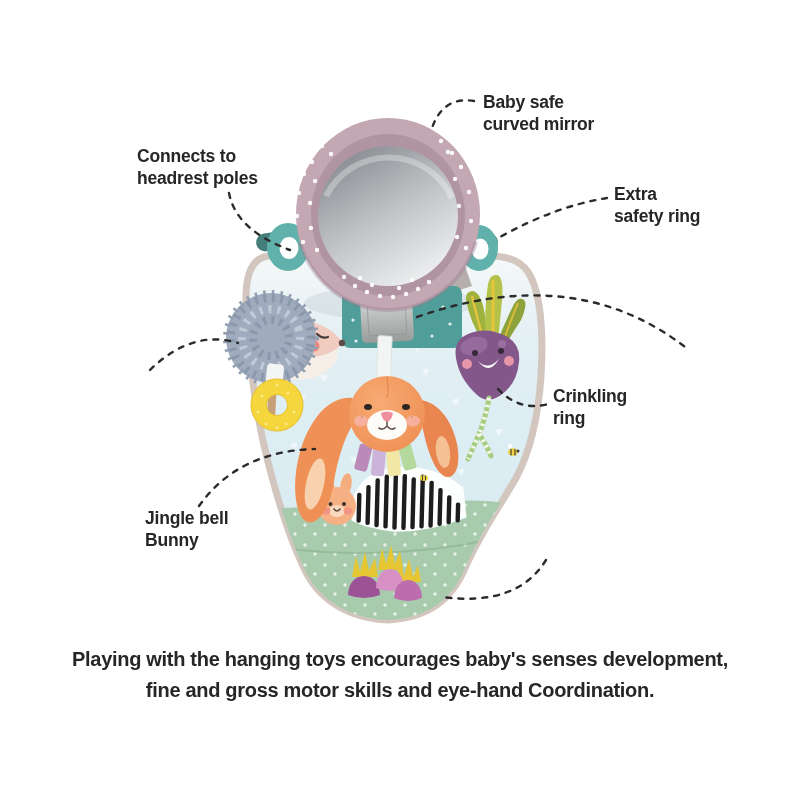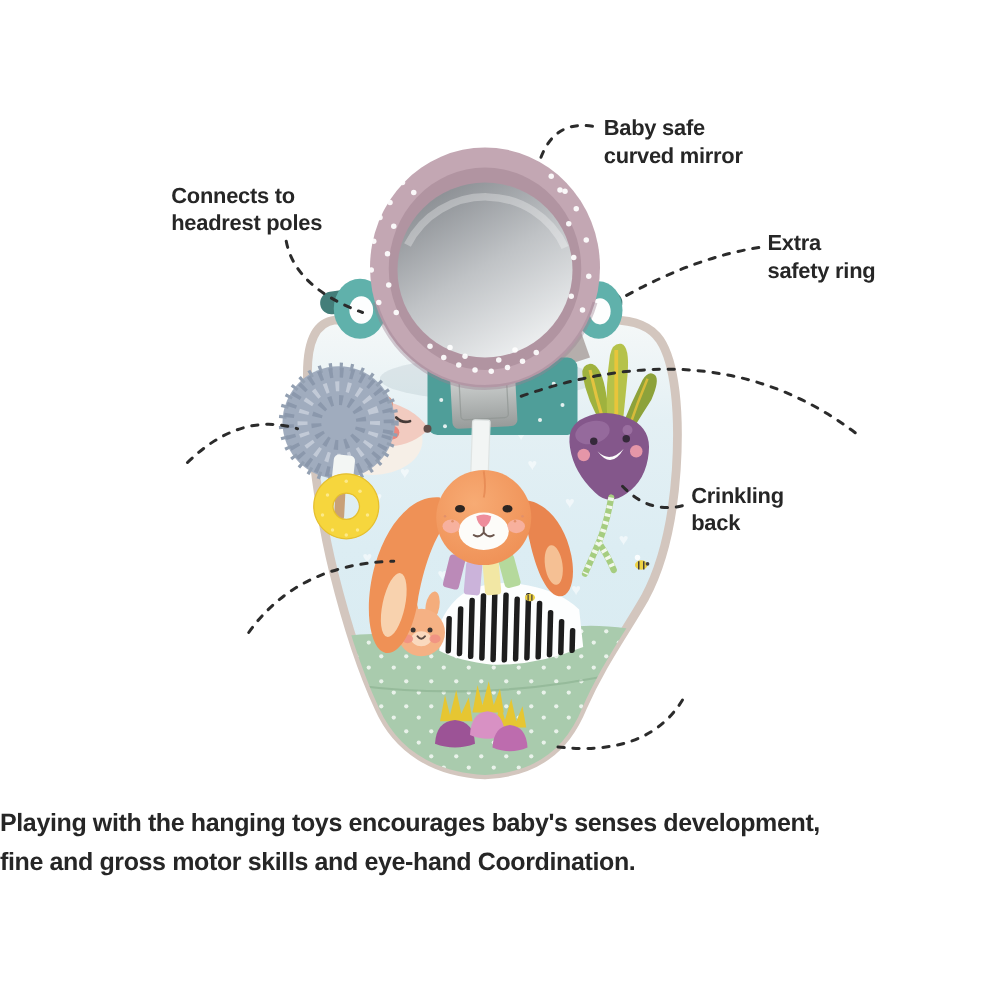--- a/index.html
+++ b/index.html
@@ -1,21 +1,21 @@
 <!DOCTYPE html>
 <html style="--ink: #262626; --leader: #2b2b2b; --mirror-frame: #c3a7b3; --mirror-bevel: #b194a1; --teal: #60b1ab; --teal-dark: #437e7a; --strap-teal: #4f9e99; --trim: #d3c6be; --panel-blue: #dcedf3; --panel-green: #a9cbad; --pom-gray: #a0acbe; --teether-yellow: #f6d63d; --bunny-orange: #ef9156; --beet-purple: #84578b; --leaf-green: #b5c24a; --tag-mauve: #bb8ab8; --tag-lavender: #cbb3da; --tag-yellow: #f2e7a4; --tag-green: #b5d99c;"><head>
 <meta charset="utf-8">
 <style>
   html,body{margin:0;padding:0;background:#fff;}
   .stage{position:relative;width:800px;height:800px;background:#fff;overflow:hidden;
          font-family:"Liberation Sans", sans-serif;}
   .stage svg{position:absolute;left:0;top:0;}
   .callout{position:absolute;font-weight:700;font-size:17.5px;line-height:1.24;
            letter-spacing:-0.2px;color:var(--ink,#262626);white-space:pre-line;}
-  .caption{position:absolute;left:0;right:0;top:644px;text-align:left;
+  .caption{position:absolute;left:0;right:0;top:644px;text-align:center;
            font-weight:700;font-size:20px;line-height:1.55;letter-spacing:-0.3px;
            color:var(--ink,#262626);white-space:pre-line;}
   .leader{stroke:var(--leader,#2b2b2b);stroke-width:2.4;fill:none;
           stroke-dasharray:5 7;stroke-linecap:round;}
   .f-frame{fill:var(--mirror-frame,#c3a7b3);}
   .f-bevel{fill:var(--mirror-bevel,#b194a1);}
   .f-teal{fill:var(--teal,#60b1ab);}
   .f-tealdark{fill:var(--teal-dark,#437e7a);}
   .f-strap{fill:var(--strap-teal,#4f9e99);}
   .f-trim{stroke:var(--trim,#d3c6be);}
@@ -306,17 +306,19 @@
     </g>
   </svg>
 
   <div class="callout" style="left:137px;top:146px;">Connects to
 headrest poles</div>
   <div class="callout" style="left:483px;top:92px;">Baby safe
 curved mirror</div>
   <div class="callout" style="left:614px;top:160px;margin-top:24px;">Extra
 safety ring</div>
   <div class="callout" style="left:553px;top:386px;">Crinkling
-back</div>
+ring</div>
+  <div class="callout" style="left:145px;top:508px;">Jingle bell
+Bunny</div>
 
   <div class="caption">Playing with the hanging toys encourages baby's senses development,
 fine and gross motor skills and eye-hand Coordination.</div>
 </div>
 
 </body></html>

